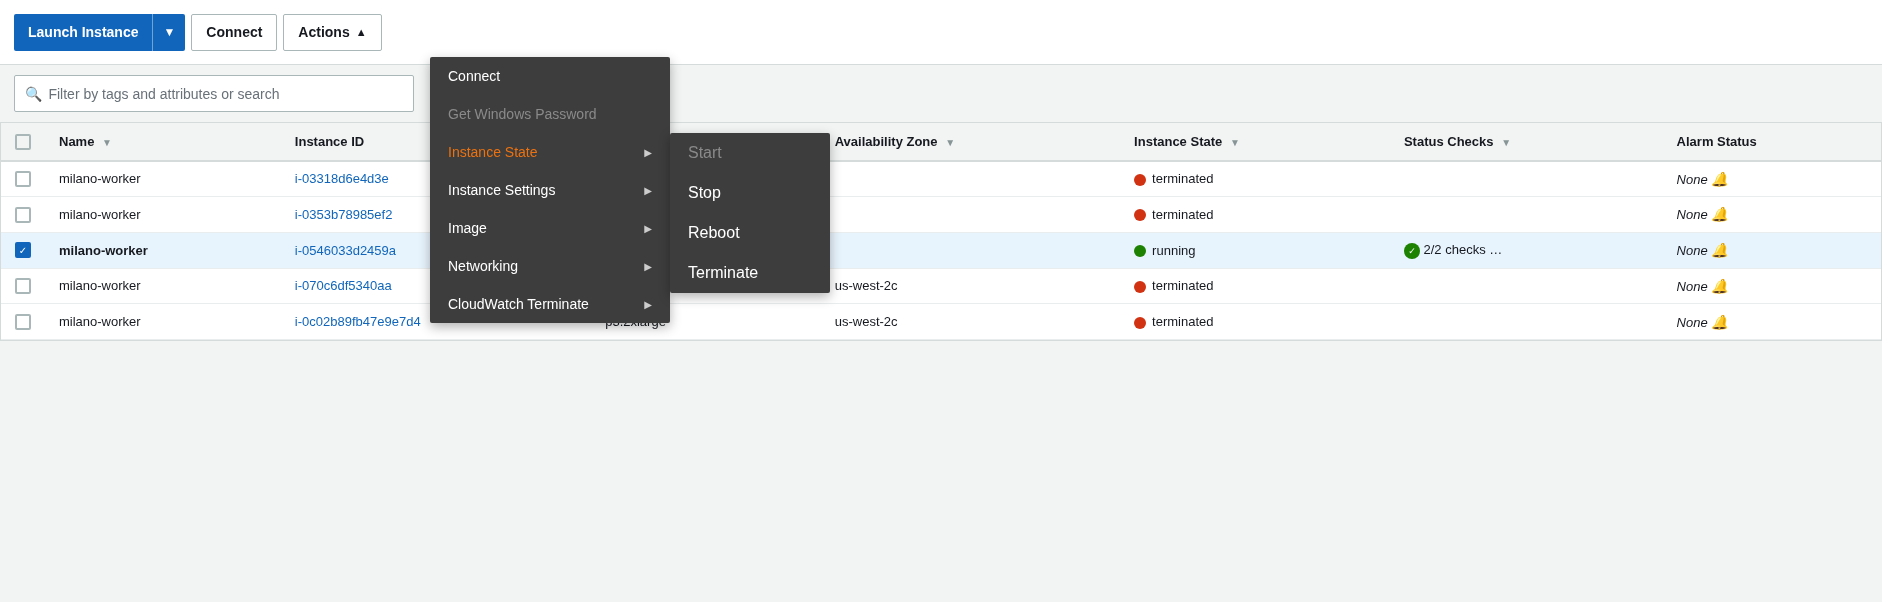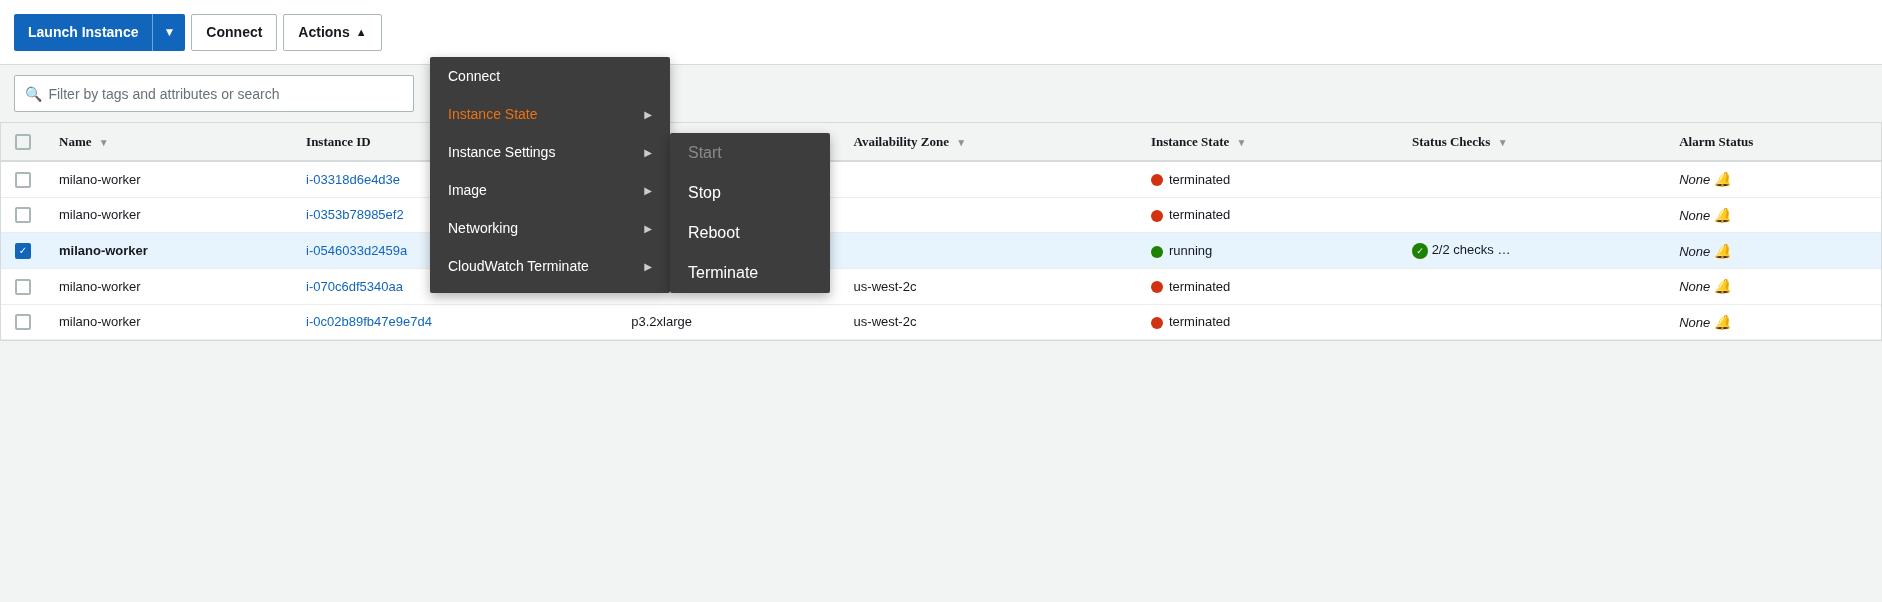--- a/index.html
+++ b/index.html
@@ -99,21 +99,20 @@
     }
 
     table {
       width: 100%;
       border-collapse: collapse;
     }
 
     thead tr {
       background: #f2f3f3;
       border-bottom: 2px solid #d5dbdb;
-      font-family: Liberation Serif, serif;
     }
 
     th {
       text-align: left;
       padding: 10px 14px;
       font-weight: 700;
       color: #16191f;
       font-size: 13px;
       white-space: nowrap;
     }
@@ -367,20 +366,23 @@
           <td style="font-style: italic;">None<span class="alarm-icon" style="font-size: 14px; color: rgb(212, 172, 13);"> 🔔</span></td>
         </tr>
       </tbody>
   </table>
 </div>
 
 <div class="dropdown-overlay">
   <div class="dropdown-menu">
     <div class="dropdown-item">
       <span>Connect</span>
+    </div>
+    <div class="dropdown-item disabled">
+      <span>Get Windows Password</span>
     </div>
     <div class="dropdown-item active">
       <span>Instance State</span>
       <span class="arrow">▶</span>
     </div>
     <div class="dropdown-item">
       <span>Instance Settings</span>
       <span class="arrow">▶</span>
     </div>
     <div class="dropdown-item">

